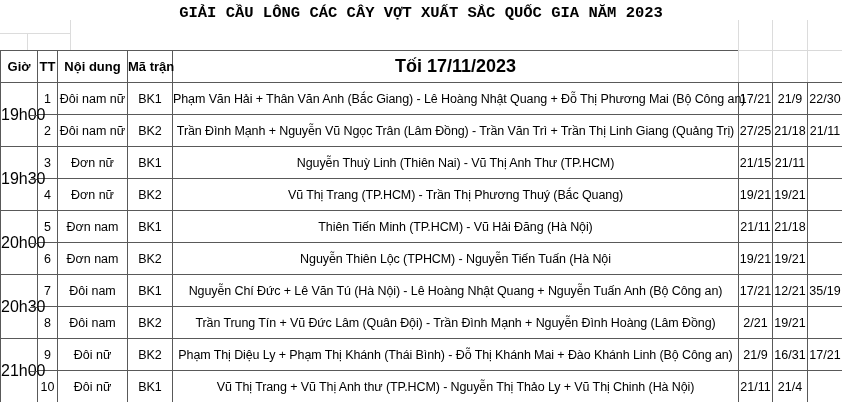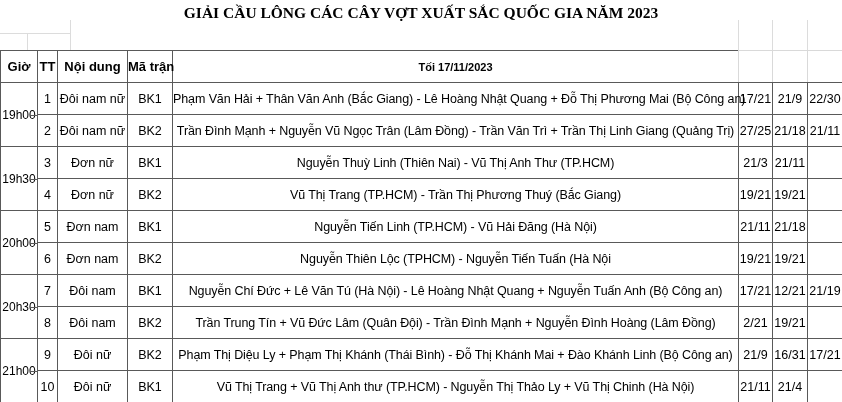--- a/index.html
+++ b/index.html
@@ -2,41 +2,41 @@
 <html><head>
 <meta charset="utf-8">
 <style>
   html,body{margin:0;padding:0;background:#fff;}
   .page{
     width:842px;height:402px;background:#ffffff;position:relative;
     font-family:"Liberation Sans",sans-serif;color:#000;overflow:hidden;
   }
   .title-area{height:50px;position:relative;}
   .title{
-    text-align:center;font-family:Liberation Serif, serif;font-weight:bold;
+    text-align:center;font-family:Liberation Mono, monospace;font-weight:bold;
     font-size:15.5px;padding-top:4px;white-space:nowrap;
   }
   .gl{position:absolute;background:#dcdcdc;}
   table.sched{
     border-collapse:collapse;table-layout:fixed;width:842px;
     border:1.5px solid #404040;
   }
   col.col-time{width:37px;} col.col-tt{width:20px;} col.col-event{width:70px;}
   col.col-code{width:45px;} col.col-match{width:566px;}
   col.col-s1{width:34px;} col.col-s2{width:35px;} col.col-s3{width:35px;}
   tr{height:32px;}
   td,th{
     border:1px solid #595959;padding:0;margin:0;
     font-size:12.5px;text-align:center;vertical-align:middle;
     white-space:nowrap;overflow:visible;font-weight:normal;
   }
   th.hdr{font-weight:bold;font-size:13px;margin-top:48px;}
-  th.session{font-size:11px;border-right-color:#d9d9d9;}
+  th.session{font-size:18px;border-right-color:#d9d9d9;}
   th.score-hdr{border:1px solid #d9d9d9;border-bottom-color:#595959;}
-  td.time-cell{position:relative;font-size:12px;margin-top:25px;}
+  td.time-cell{position:relative;font-size:16px;margin-top:25px;}
   td.time-cell::after{
     content:"";position:absolute;top:50%;right:0;width:7px;height:0;
     border-top:1px solid #595959;
   }
   td.match{letter-spacing:-0.1px;}
 </style>
 </head>
 <body>
 
 <div class="page">
@@ -93,39 +93,39 @@
           <td class="score">27/25</td>
           <td class="score">21/18</td>
           <td class="score">21/11</td>
         </tr>
         <tr>
           <td class="time-cell" rowspan="2">19h30</td>
           <td class="tt">3</td>
           <td class="event">Đơn nữ</td>
           <td class="code">BK1</td>
           <td class="match">Nguyễn Thuỳ Linh (Thiên Nai)  -  Vũ Thị Anh Thư (TP.HCM)</td>
-          <td class="score">21/3</td>
+          <td class="score">21/15</td>
           <td class="score">21/11</td>
           <td class="score"></td>
         </tr>
         <tr>
           <td class="tt">4</td>
           <td class="event">Đơn nữ</td>
           <td class="code">BK2</td>
-          <td class="match">Vũ Thị Trang (TP.HCM)  -  Trần Thị Phương Thuý (Bắc Giang)</td>
+          <td class="match">Vũ Thị Trang (TP.HCM)  -  Trần Thị Phương Thuý (Bắc Quang)</td>
           <td class="score">19/21</td>
           <td class="score">19/21</td>
           <td class="score"></td>
         </tr>
         <tr>
           <td class="time-cell" rowspan="2">20h00</td>
           <td class="tt">5</td>
           <td class="event">Đơn nam</td>
           <td class="code">BK1</td>
-          <td class="match">Nguyễn Tiến Linh (TP.HCM)  -  Vũ Hải Đăng (Hà Nội)</td>
+          <td class="match">Thiên Tiến Minh (TP.HCM)  -  Vũ Hải Đăng (Hà Nội)</td>
           <td class="score">21/11</td>
           <td class="score">21/18</td>
           <td class="score"></td>
         </tr>
         <tr>
           <td class="tt">6</td>
           <td class="event">Đơn nam</td>
           <td class="code">BK2</td>
           <td class="match">Nguyễn Thiên Lộc (TPHCM)  -  Nguyễn Tiến Tuấn (Hà Nội</td>
           <td class="score">19/21</td>
@@ -133,21 +133,21 @@
           <td class="score"></td>
         </tr>
         <tr>
           <td class="time-cell" rowspan="2">20h30</td>
           <td class="tt">7</td>
           <td class="event">Đôi nam</td>
           <td class="code">BK1</td>
           <td class="match">Nguyễn Chí Đức + Lê Văn Tú (Hà Nội)  -  Lê Hoàng Nhật Quang + Nguyễn Tuấn Anh (Bộ Công an)</td>
           <td class="score">17/21</td>
           <td class="score">12/21</td>
-          <td class="score">21/19</td>
+          <td class="score">35/19</td>
         </tr>
         <tr>
           <td class="tt">8</td>
           <td class="event">Đôi nam</td>
           <td class="code">BK2</td>
           <td class="match">Trần Trung Tín + Vũ Đức Lâm (Quân Đội)  -  Trần Đình Mạnh + Nguyễn Đình Hoàng (Lâm Đồng)</td>
           <td class="score">2/21</td>
           <td class="score">19/21</td>
           <td class="score"></td>
         </tr>

